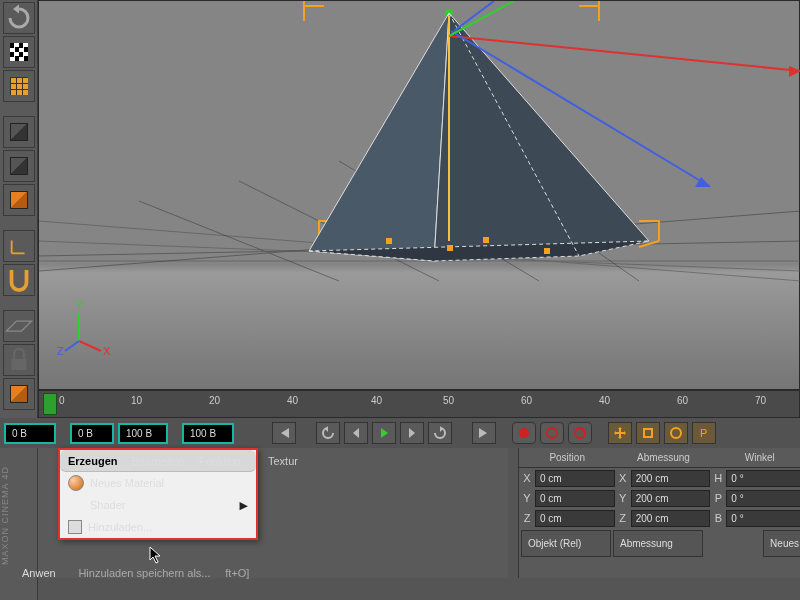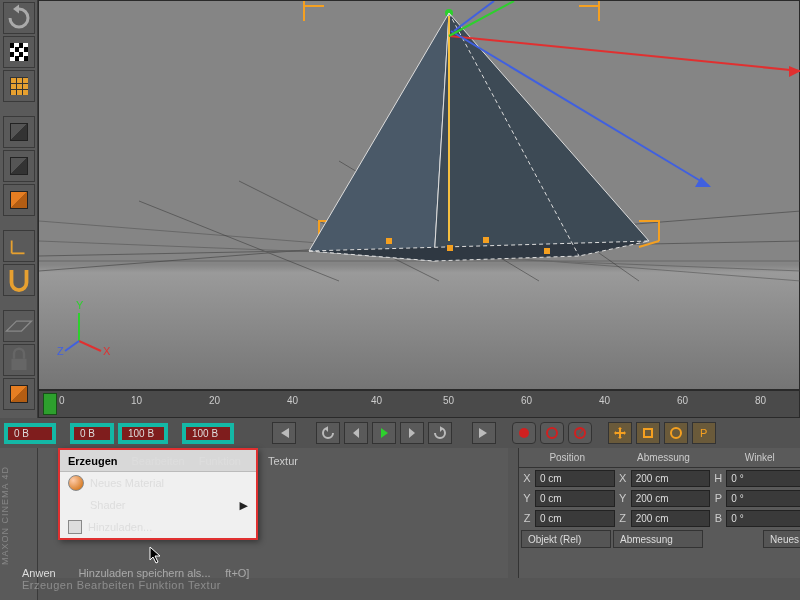--- a/index.html
+++ b/index.html
@@ -8,43 +8,43 @@
 .sidebar .tool{width:32px;height:32px;margin:2px auto;background:#5a5a5a;border:1px solid #3a3a3a;display:flex;align-items:center;justify-content:center;}
 .sidebar .sep{height:10px;}
 .cube{width:18px;height:18px;background:linear-gradient(135deg,#555 50%,#333 50%);border:1px solid #222;}
 .cube.orange{background:linear-gradient(135deg,#e67e22 50%,#b35d13 50%);}
 .axis-icon svg{width:22px;height:22px;}
 .viewport{position:absolute;left:38px;top:0;width:762px;height:390px;background:linear-gradient(to bottom,#858585 0%,#858585 68%,#9a9a9a 70%,#757575 100%);border:1px solid #2a2a2a;}
 .viewport svg{position:absolute;top:0;left:0;}
 .timeline{position:absolute;left:38px;top:390px;width:762px;height:28px;background:#4a4a4a;border:1px solid #2a2a2a;}
 .tick{position:absolute;top:4px;font-size:10px;color:#ccc;}
 .playbar{position:absolute;left:0;top:418px;width:800px;height:30px;background:#525252;display:flex;align-items:center;padding:0 4px;gap:4px;}
-.field{background:#7f1d1d;border:4px solid #14b8a6;color:#ddd;height:21px;padding:0 6px;display:flex;align-items:center;font-size:10px;}
+.field{background:#000000;border:2px solid #14b8a6;color:#ddd;height:21px;padding:0 6px;display:flex;align-items:center;font-size:10px;}
 .pbtn{width:24px;height:22px;background:#5a5a5a;border:1px solid #333;display:flex;align-items:center;justify-content:center;}
 .pbtn svg{width:14px;height:14px;}
 .round{width:24px;height:22px;border-radius:4px;}
 .matarea{position:absolute;left:38px;top:448px;width:470px;height:130px;background:#5a5a5a;}
 .matmenu{position:absolute;left:58px;top:448px;width:200px;height:92px;background:#f0f0f0;border:2px solid #e03030;box-shadow:2px 2px 6px rgba(0,0,0,0.4);z-index:10;}
-.matmenu .mrow{height:22px;display:flex;align-items:center;padding:0 8px;color:#222;cursor:pointer;}
+.matmenu .mrow{height:22px;display:flex;align-items:center;padding:0 8px;color:#222;cursor:pointer;border-radius:6px;}
 .matmenu .mrow.top{background:#d8d8d8;border-bottom:1px solid #bbb;}
 .matmenu .mrow.top span{margin-right:14px;}
 .matmenu .mrow.top .first{font-weight:bold;color:#000}
 .matmenu .mrow .ic{width:16px;height:16px;margin-right:6px;border:1px solid #888;border-radius:50%;background:radial-gradient(circle at 30% 30%,#fca,#c60);}
 .matmenu .mrow .arrow{margin-left:auto;color:#222;}
 .matmenu .sq{width:14px;height:14px;margin-right:6px;border:1px solid #888;background:#ddd;}
 .textur{position:absolute;left:268px;top:455px;color:#ccc;z-index:5;}
 .belowmenu{position:absolute;left:22px;top:567px;width:280px;color:#888;font-size:10px;z-index:5;}
 .coords{position:absolute;left:518px;top:448px;width:290px;height:130px;background:#5a5a5a;border-left:1px solid #333;}
 .chead{display:flex;height:20px;align-items:center;border-bottom:1px solid #333;}
 .chead span{flex:1;text-align:center;color:#ccc;font-size:10px;}
 .crow{display:flex;height:20px;align-items:center;gap:2px;padding:0 2px;}
 .clab{width:12px;text-align:center;color:#ccc;}
 .cin{flex:1;background:#3a3a3a;border:1px solid #222;height:17px;font-size:10px;padding:0 4px;display:flex;align-items:center;}
 .cbot{display:flex;gap:2px;padding:2px;}
-.cbtn{background:#555;border:1px solid #333;height:18px;padding:0 6px;font-size:10px;display:flex;align-items:center;}
+.cbtn{background:#555;border:1px solid #333;height:27px;padding:0 6px;font-size:10px;display:flex;align-items:center;}
 .brand{position:absolute;left:0;top:450px;width:16px;height:130px;writing-mode:vertical-rl;transform:rotate(180deg);font-size:9px;color:#888;text-align:center;letter-spacing:1px;}
 .cursor{position:absolute;left:149px;top:546px;z-index:20;width:14px;height:18px;}
 </style>
 </head>
 <body>
 
 <div class="sidebar">
   <div class="tool">
       <svg viewBox="0 0 20 20">
         <path d="M10 4 A6 6 0 1 1 4 10" fill="none" stroke="#aaa" stroke-width="2"></path>
@@ -161,21 +161,21 @@
   <div style="position:absolute;left:4px;top:2px;width:14px;height:22px;background:#2da02d;border:1px solid #165016"></div>
   <span class="tick" style="left:20px">0</span>
   <span class="tick" style="left:92px">10</span>
   <span class="tick" style="left:170px">20</span>
   <span class="tick" style="left:248px">40</span>
   <span class="tick" style="left:332px">40</span>
   <span class="tick" style="left:404px">50</span>
   <span class="tick" style="left:482px">60</span>
   <span class="tick" style="left:560px">40</span>
   <span class="tick" style="left:638px">60</span>
-  <span class="tick" style="left:716px">80</span>
+  <span class="tick" style="left:716px">70</span>
 </div>
 
 <div class="playbar">
   <div class="field" style="width:52px">0 B</div>
   <div style="width:6px"></div>
   <div class="field" style="width:44px">0 B</div>
   <div class="field" style="width:50px">100 B</div>
   <div style="width:6px"></div>
   <div class="field" style="width:52px">100 B</div>
   <div style="width:30px"></div>
@@ -279,21 +279,20 @@
   <div class="mrow">
     <div class="sq"></div>
     <span>Hinzuladen...</span>
   </div>
 </div>
 
 <div class="belowmenu">
   <span>Anwen</span>
   <span style="margin-left:20px;opacity:0.6">Hinzuladen speichern als...</span>
   <span style="margin-left:12px;opacity:0.6">ft+O]</span><br>
-  <span style="opacity:0.4;letter-spacing:0.5px">Erzeugen   Bearbeiten   Funktion   Textur</span>
 </div>
 
 <div class="coords">
   <div class="chead">
     <span>Position</span>
     <span>Abmessung</span>
     <span>Winkel</span>
   </div>
   <div class="crow">
     <div class="clab">X</div>

